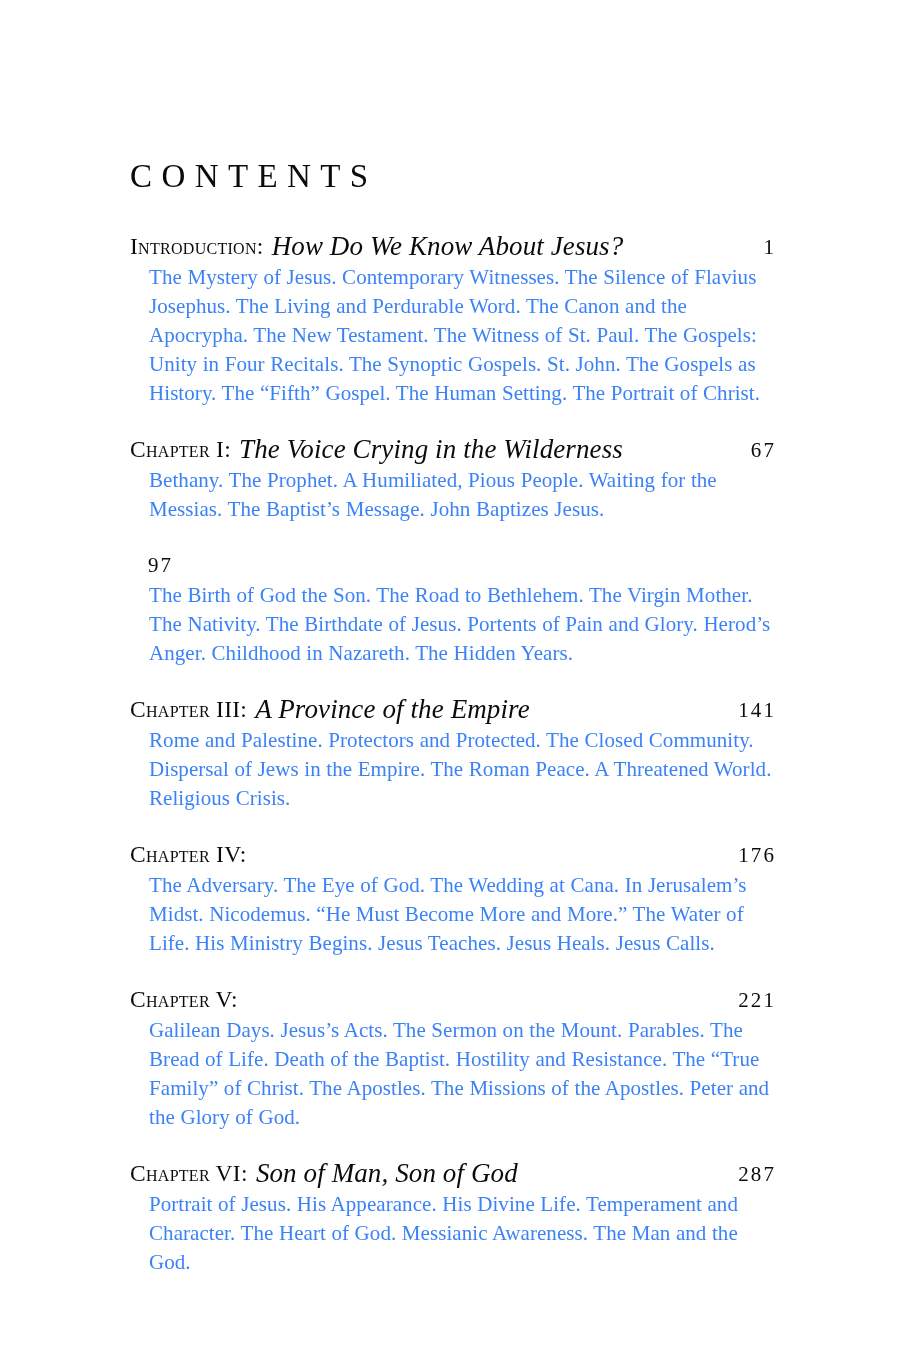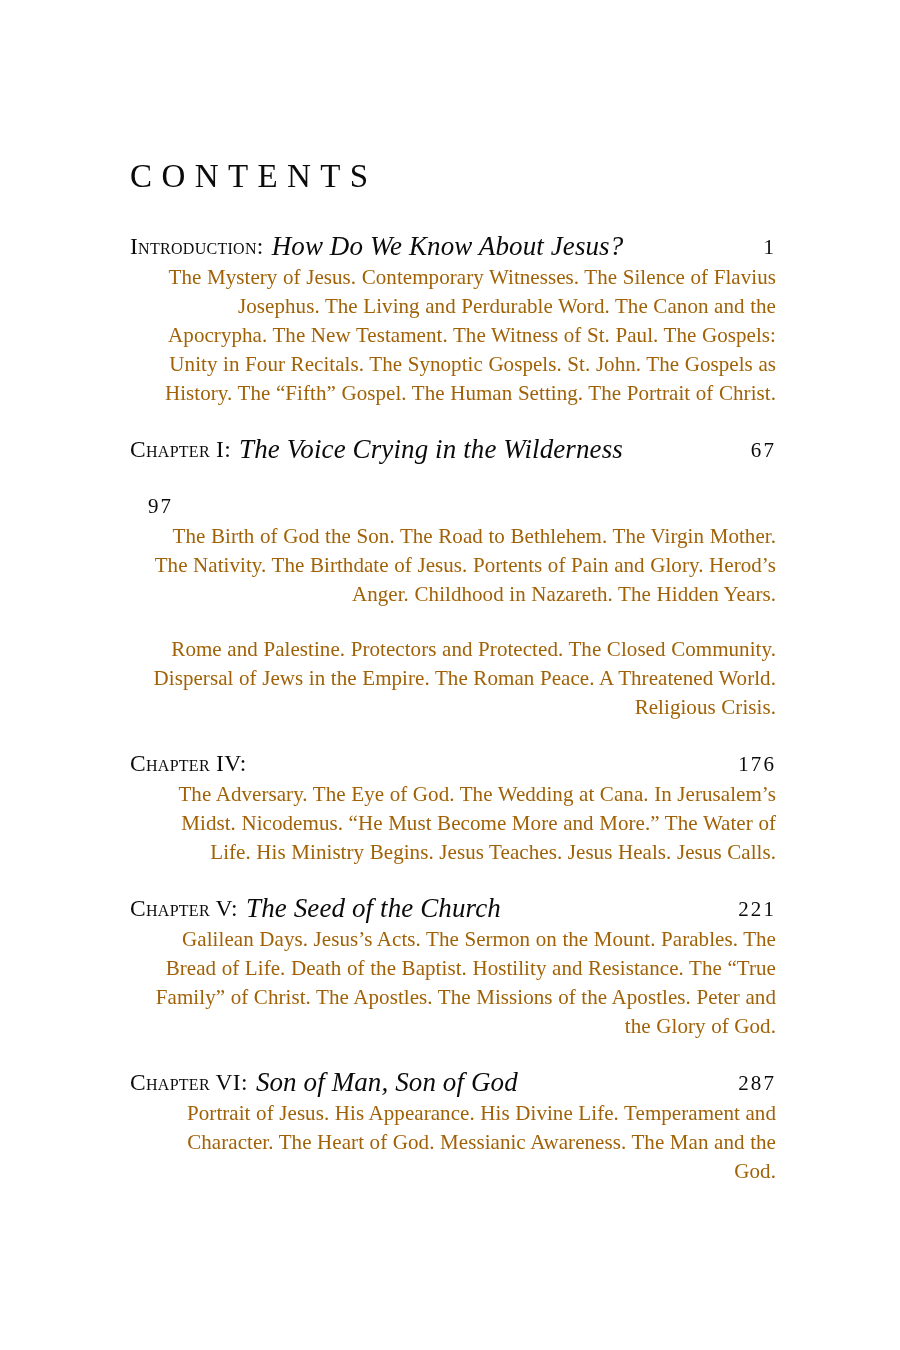--- a/index.html
+++ b/index.html
@@ -93,22 +93,22 @@
     padding-left: 18px;
     color: #0b0b0b;
   }
 
   
   .entry-desc {
     margin: 1px 0 0 19px;
     width: 627px;
     font-size: 21px;
     line-height: 29px;
-    text-align: right;
-    color: #a16207;
+    text-align: left;
+    color: #3b82f6;
     letter-spacing: 0.003em;
     word-spacing: 0.012em;
   }
 </style>
 </head>
 <body>
 
 <div class="page">
 
   <h1 class="page-title">CONTENTS</h1>
@@ -126,44 +126,51 @@
         <p class="entry-desc">The Mystery of Jesus. Contemporary Witnesses. The Silence of Flavius Josephus. The Living and Perdurable Word. The Canon and the Apocrypha. The New Testament. The Witness of St. Paul. The Gospels: Unity in Four Recitals. The Synoptic Gospels. St. John. The Gospels as History. The “Fifth” Gospel. The Human Setting. The Portrait of Christ.</p>
       </div>
       <div class="toc-entry">
         <div class="entry-head">
           <div class="head-left">
             <span class="entry-label">Chapter I:</span>
             <span class="entry-title">The Voice Crying in the Wilderness</span>
           </div>
           <span class="entry-page">67</span>
         </div>
+        <p class="entry-desc">Bethany. The Prophet. A Humiliated, Pious People. Waiting for the Messias. The Baptist’s Message. John Baptizes Jesus.</p>
       </div>
       <div class="toc-entry">
         <div class="entry-head">
           <span class="entry-page">97</span>
         </div>
         <p class="entry-desc">The Birth of God the Son. The Road to Bethlehem. The Virgin Mother. The Nativity. The Birthdate of Jesus. Portents of Pain and Glory. Herod’s Anger. Childhood in Nazareth. The Hidden Years.</p>
       </div>
       <div class="toc-entry">
+        <div class="entry-head">
+          <div class="head-left">
+            <span class="entry-label">Chapter III:</span>
+            <span class="entry-title">A Province of the Empire</span>
+          </div>
+          <span class="entry-page">141</span>
+        </div>
         <p class="entry-desc">Rome and Palestine. Protectors and Protected. The Closed Community. Dispersal of Jews in the Empire. The Roman Peace. A Threatened World. Religious Crisis.</p>
       </div>
       <div class="toc-entry">
         <div class="entry-head">
           <div class="head-left">
             <span class="entry-label">Chapter IV:</span>
           </div>
           <span class="entry-page">176</span>
         </div>
         <p class="entry-desc">The Adversary. The Eye of God. The Wedding at Cana. In Jerusalem’s Midst. Nicodemus. “He Must Become More and More.” The Water of Life. His Ministry Begins. Jesus Teaches. Jesus Heals. Jesus Calls.</p>
       </div>
       <div class="toc-entry">
         <div class="entry-head">
           <div class="head-left">
             <span class="entry-label">Chapter V:</span>
-            <span class="entry-title">The Seed of the Church</span>
           </div>
           <span class="entry-page">221</span>
         </div>
         <p class="entry-desc">Galilean Days. Jesus’s Acts. The Sermon on the Mount. Parables. The Bread of Life. Death of the Baptist. Hostility and Resistance. The “True Family” of Christ. The Apostles. The Missions of the Apostles. Peter and the Glory of God.</p>
       </div>
       <div class="toc-entry">
         <div class="entry-head">
           <div class="head-left">
             <span class="entry-label">Chapter VI:</span>
             <span class="entry-title">Son of Man, Son of God</span>

